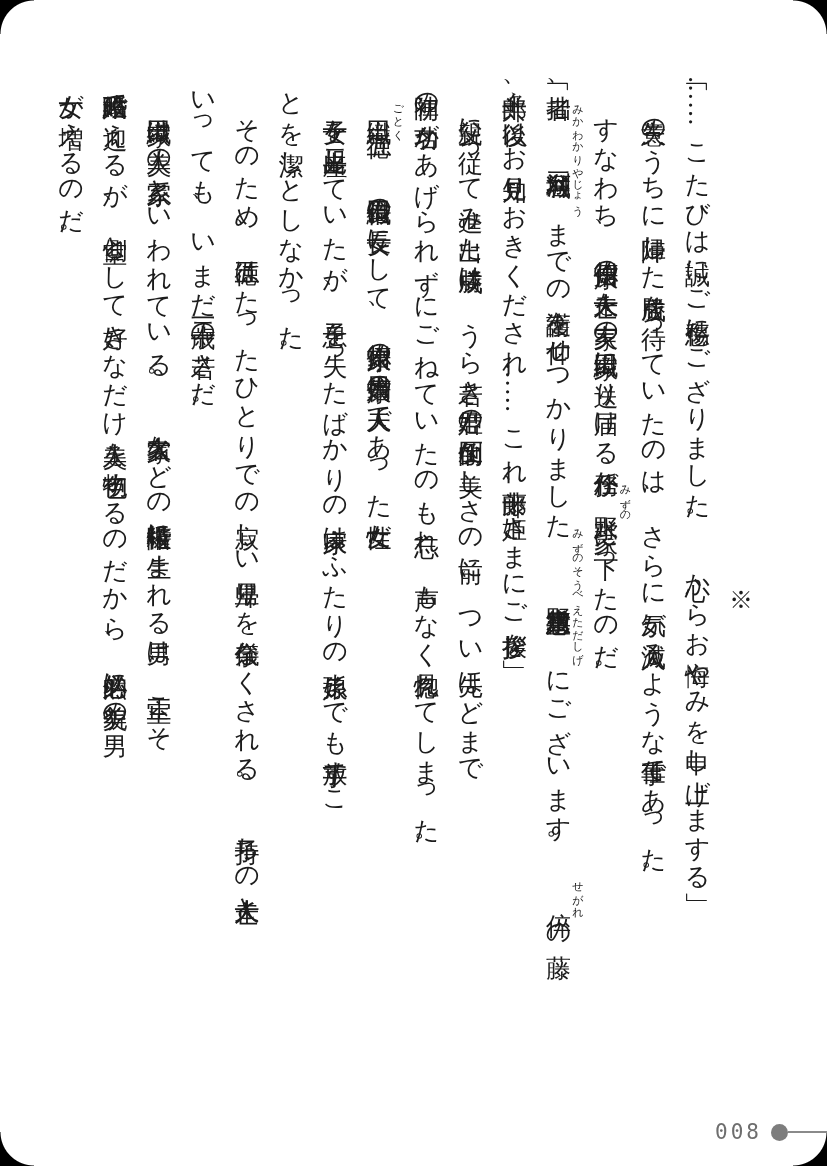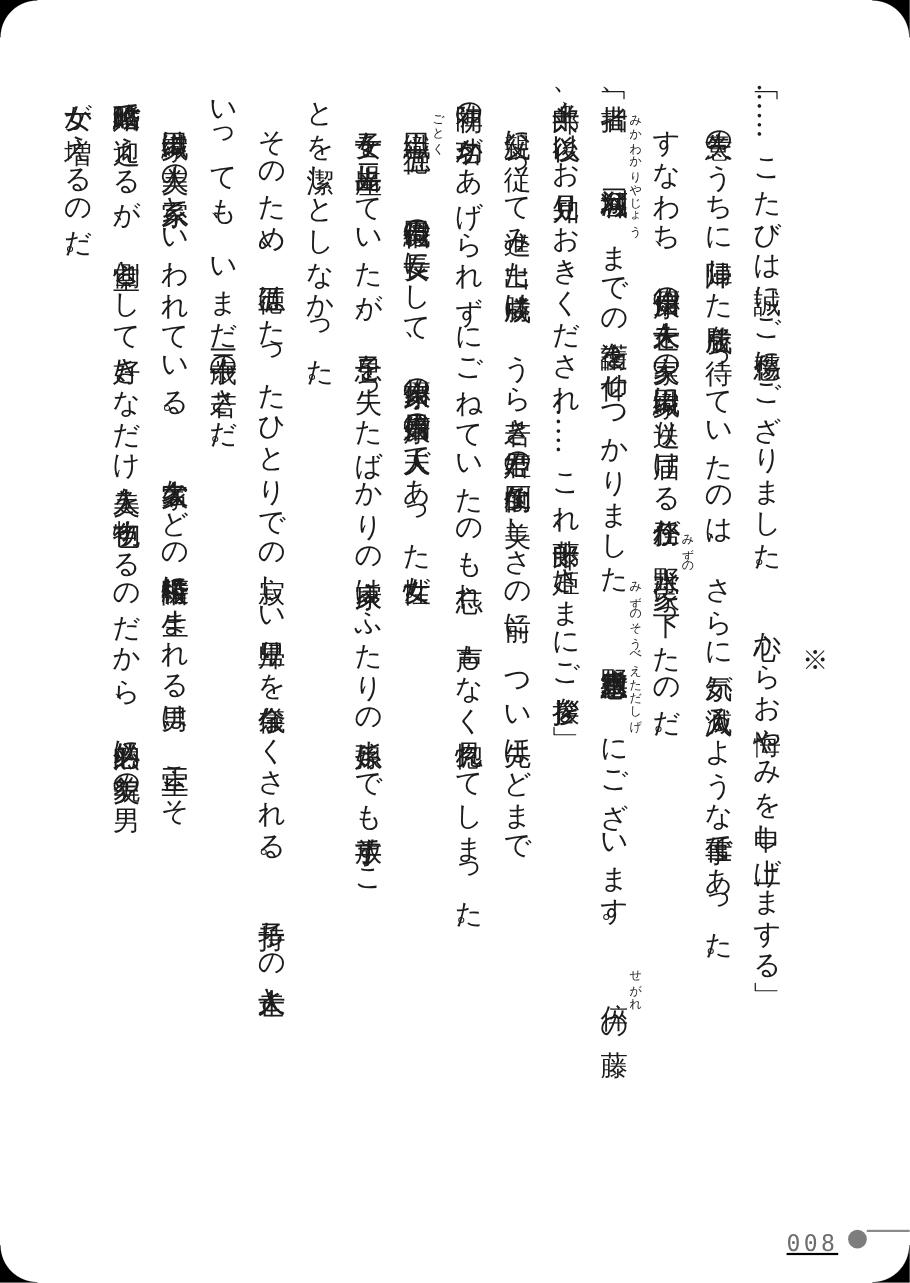--- a/index.html
+++ b/index.html
@@ -22,21 +22,21 @@
     line-height:44px;               
     letter-spacing:0.5px;
     white-space:nowrap;
   }
   .text-block p.sep{text-align:center;font-size:24px;}
   ruby{ruby-align:center;}
   rt{font-size:11px;letter-spacing:0;color:#1c1c1c;}
   
   .footer{
     position:absolute;top:1118px;right:0;height:28px;
-    display:flex;align-items:flex-start;text-decoration:underline;
+    display:flex;align-items:center;
   }
   .page-num{
     font-family:"DejaVu Sans Mono","Liberation Mono",monospace;
     font-size:21px;color:#6e6e6e;letter-spacing:3px;
   }
   .footer-dot{width:17px;height:17px;border-radius:50%;background:#7d7d7d;margin-left:9px;}
   .footer-line{width:39px;height:2px;background:#8a8a8a;}
 </style>
 </head>
 <body>

